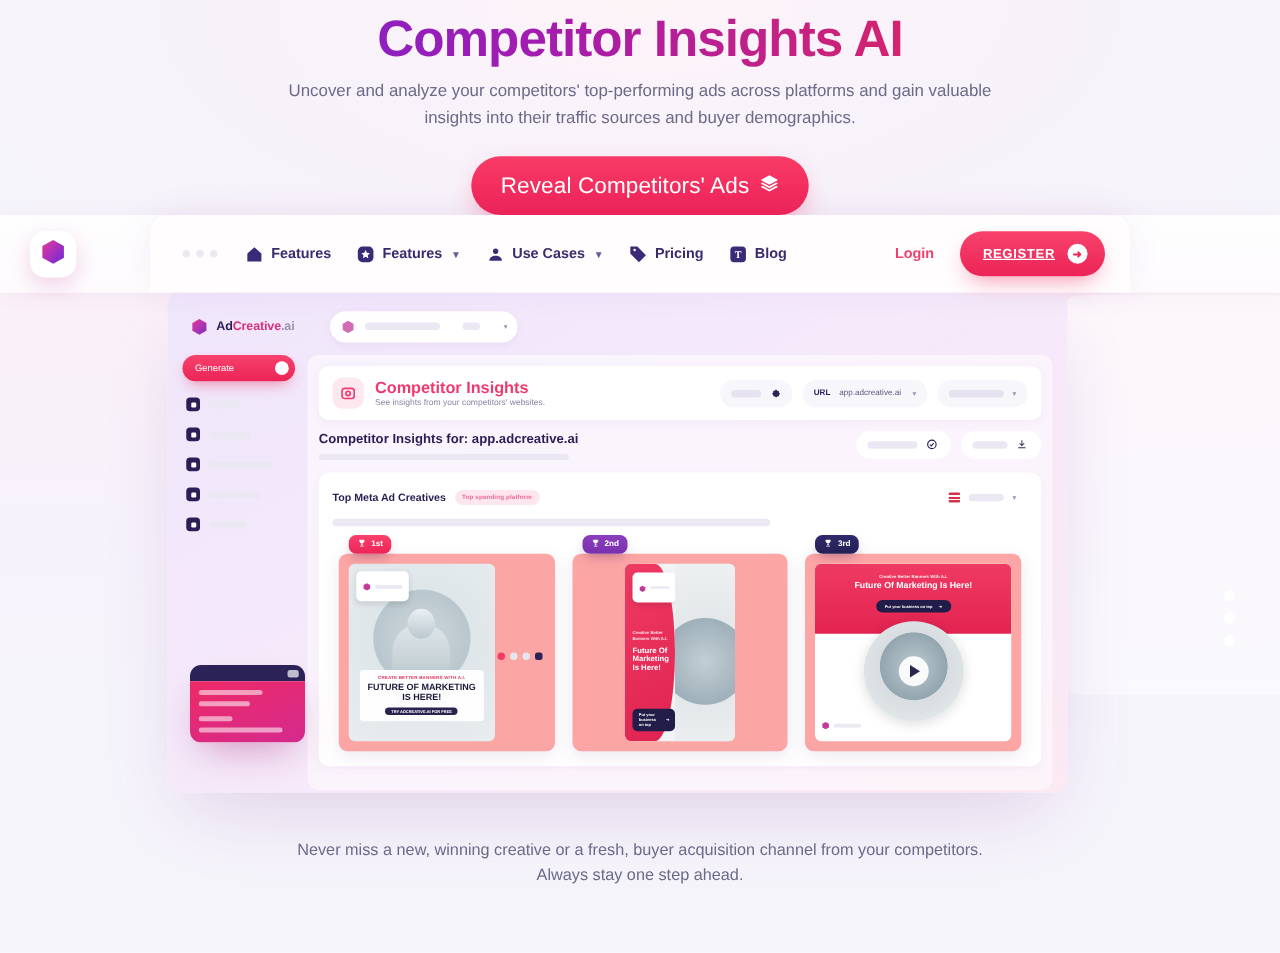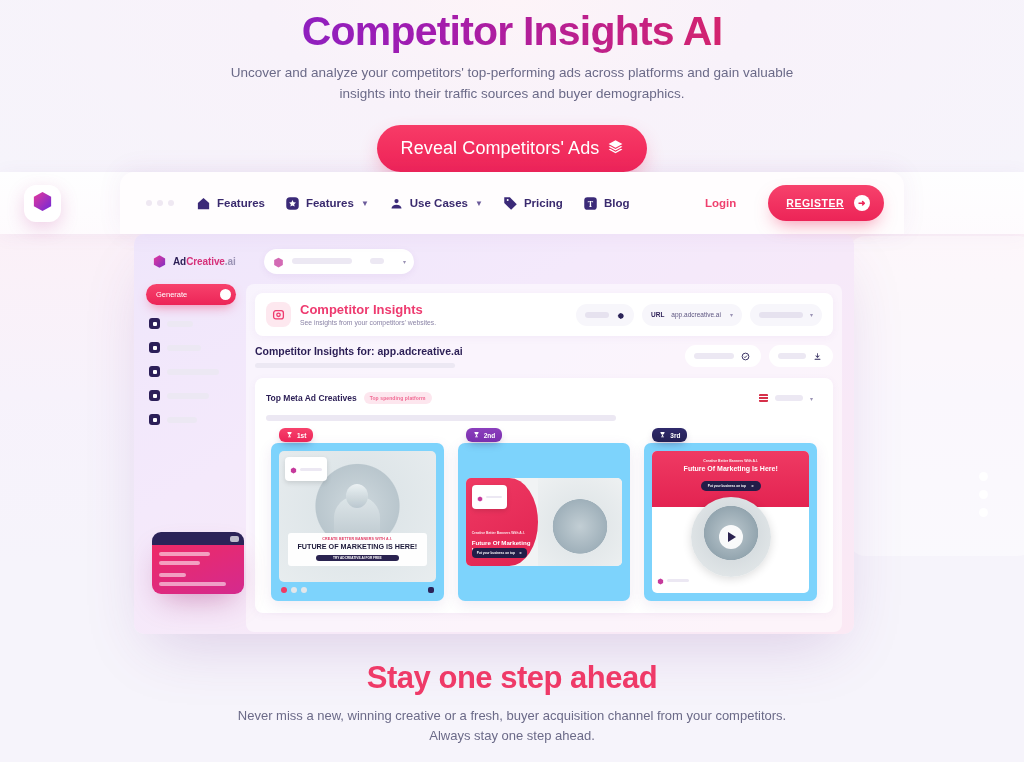--- a/index.html
+++ b/index.html
@@ -66,21 +66,21 @@
   }
   .win-dots { display: flex; gap: 5px; margin-left: 26px; }
   .win-dots i { width: 6px; height: 6px; border-radius: 50%; background: #efe8f2; display: block; }
   .navlinks { display: flex; align-items: center; gap: 20px; margin-left: 22px; }
   .navlink {
     display: flex; align-items: center; gap: 6px; cursor: pointer;
     font-size: 11.5px; font-weight: 700; color: #3a2a6e; white-space: nowrap;
   }
   .nav-ico { width: 15px; height: 15px; flex: 0 0 15px; display: block; }
   .chev { color: #6b5b9a; font-size: 8px; margin-left: 1px; }
-  .nav-right { margin-left: auto; display: flex; align-items: center; gap: 32px; margin-right: 20px; }
+  .nav-right { margin-left: auto; display: flex; align-items: center; gap: 21px; margin-right: 20px; }
   .login { font-size: 11.5px; font-weight: 600; color: #ef3f6d; cursor: pointer; }
   .register {
     display: inline-flex; align-items: center; gap: 10px;
     background: linear-gradient(180deg, #f7426c 0%, #ec2457 100%);
     color: #fff; border: none; cursor: pointer;
     font-size: 10.5px; font-weight: 700; letter-spacing: .5px;
     padding: 10px 14px 10px 18px; border-radius: 22px;
     box-shadow: 0 8px 18px -6px rgba(236,36,87,.5);
     font-family: "Liberation Sans", sans-serif;
     text-decoration: underline;
@@ -189,23 +189,23 @@
     position: absolute; top: -15px; left: 8px; z-index: 3;
     display: flex; align-items: center; gap: 4px;
     border-radius: 6px; padding: 3px 7px; color: #fff;
     font-size: 6.5px; font-weight: 700;
     box-shadow: 0 4px 9px -3px rgba(60,20,80,.4);
   }
   .rank.r1 { background: linear-gradient(180deg,#f7426c,#ec2457); }
   .rank.r2 { background: linear-gradient(180deg,#8b3fbd,#7a2fae); }
   .rank.r3 { background: linear-gradient(180deg,#2f2a6b,#242055); }
   .adbox {
-    background: #7dd3fc; border-radius: 7px; height: 158px; padding: 8px;
+    background: #fca5a5; border-radius: 7px; height: 158px; padding: 8px;
     box-shadow: 0 4px 14px rgba(110,50,140,.10);
-    display: flex; flex-direction: column;
+    display: flex; flex-direction: row;
   }
 
   .creative { border-radius: 5px; overflow: hidden; position: relative; flex: 1; }
   .c1 {
     background:
       radial-gradient(circle at 50% 42%, #cfd9de 0%, #b9c6cd 38%, #dfe6e9 39%, #e8edef 100%);
   }
   .c1-pill {
     position: absolute; top: 6px; left: 6px; background: #fff; border-radius: 4px;
     padding: 3px 5px; display: flex; align-items: center; gap: 3px;
@@ -664,15 +664,14 @@
   </div>
   <div class="fc-body">
     <span class="fc-line" style="width:66%"></span>
     <span class="fc-line" style="width:52%"></span>
     <span class="fc-line" style="width:34%;margin-top:8px"></span>
     <span class="fc-line" style="width:86%"></span>
   </div>
 </div>
 
 <section class="foot">
-  <h2 class="foot-title">Stay one step ahead</h2>
   <p class="foot-sub">Never miss a new, winning creative or a fresh, buyer acquisition channel from your competitors. Always stay one step ahead.</p>
 </section>
 
 </body></html>

